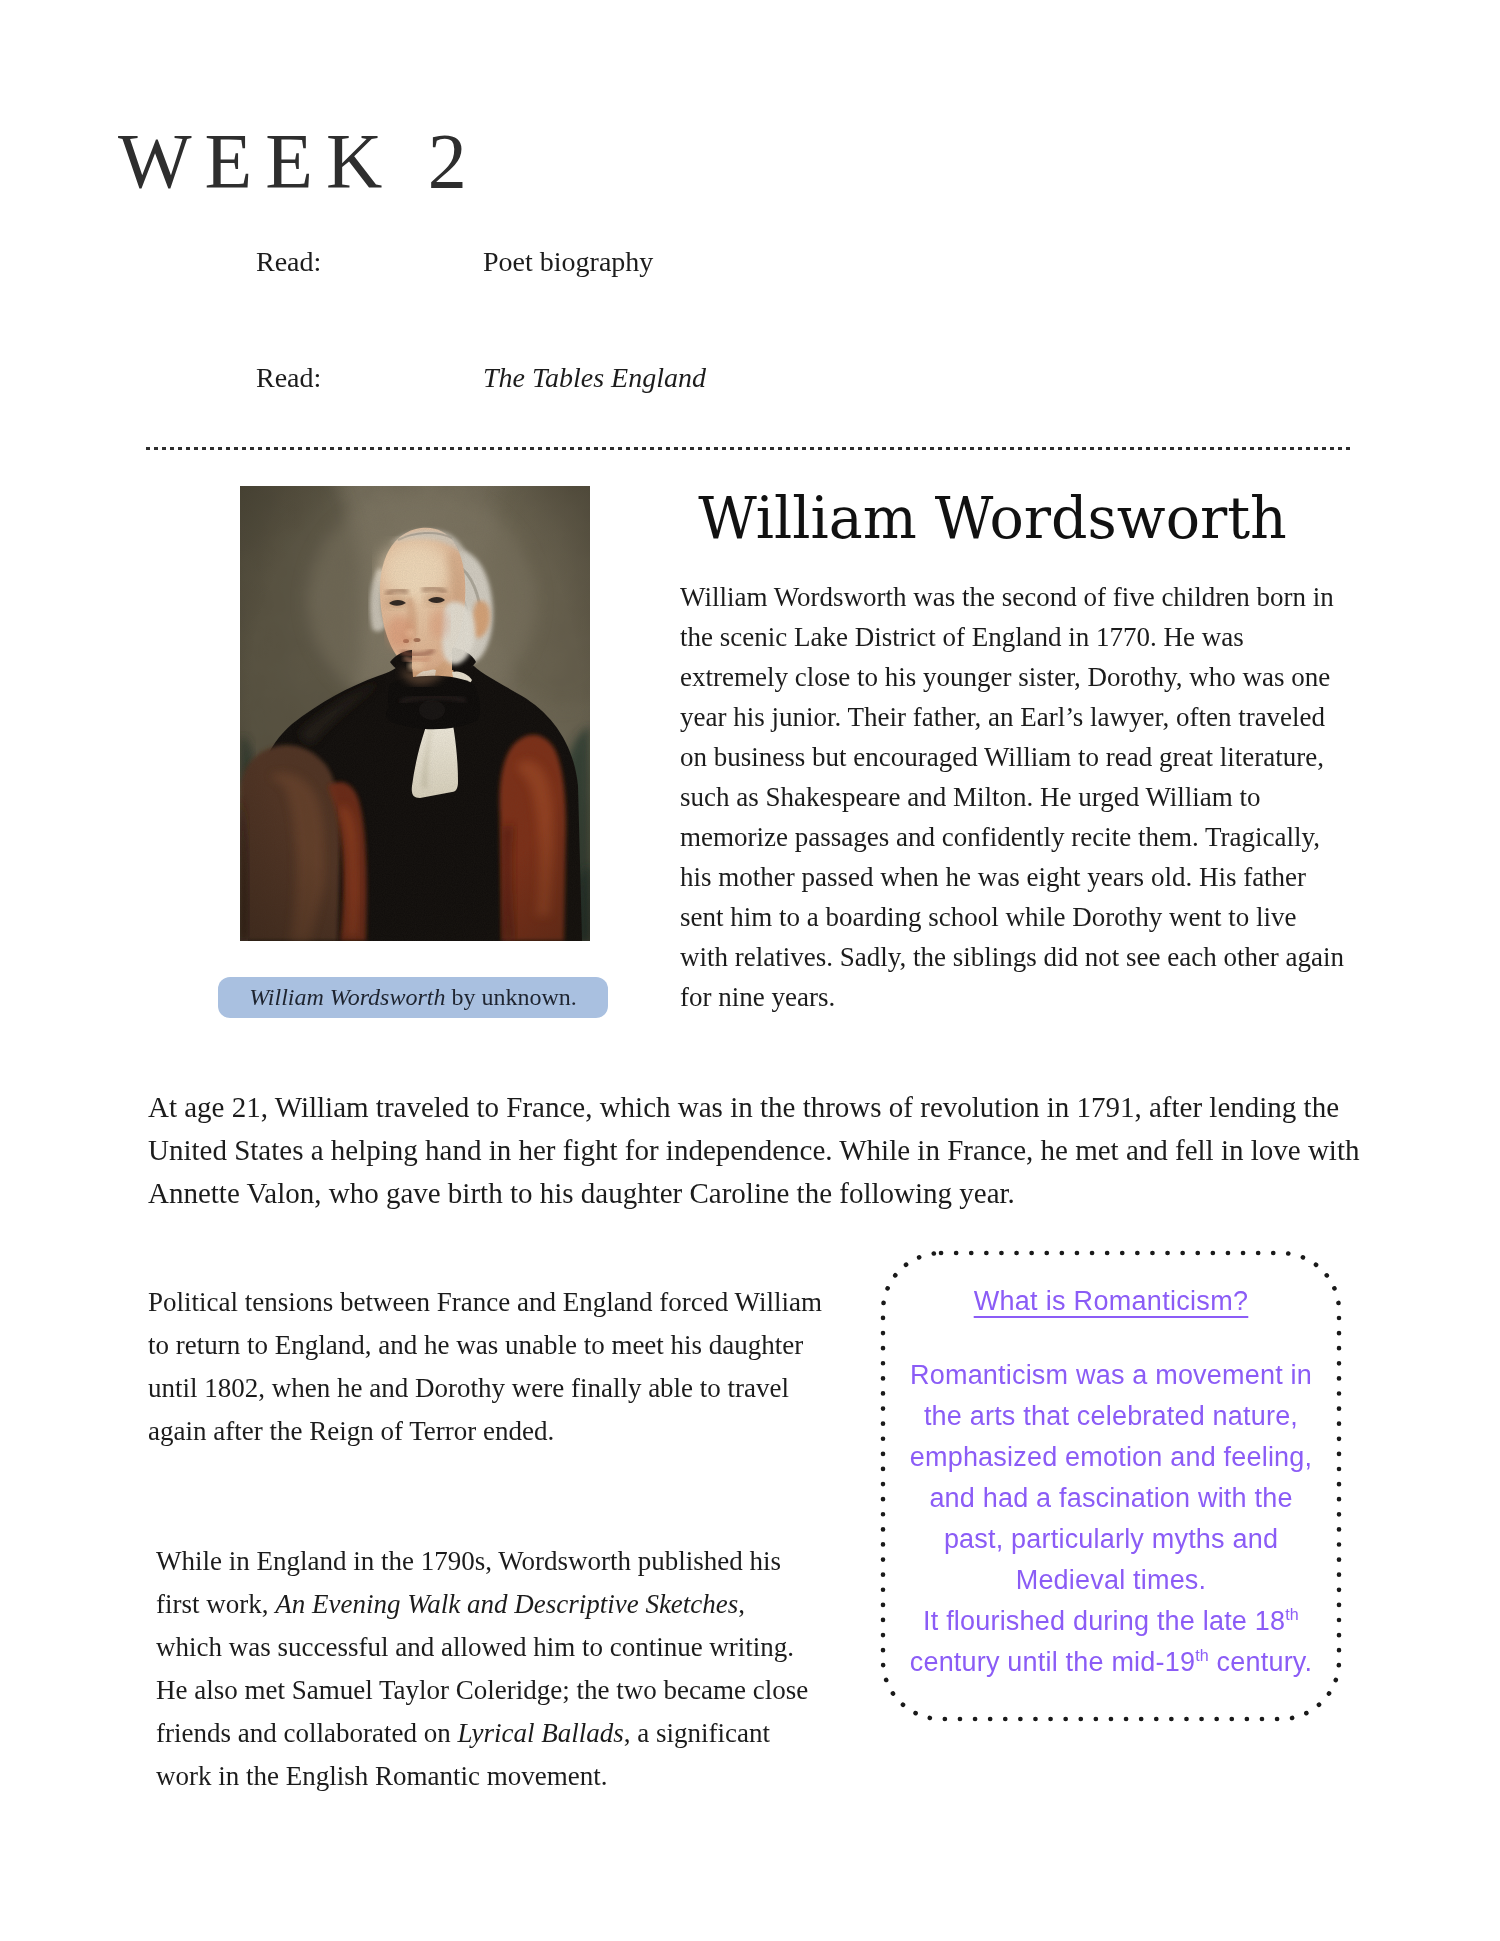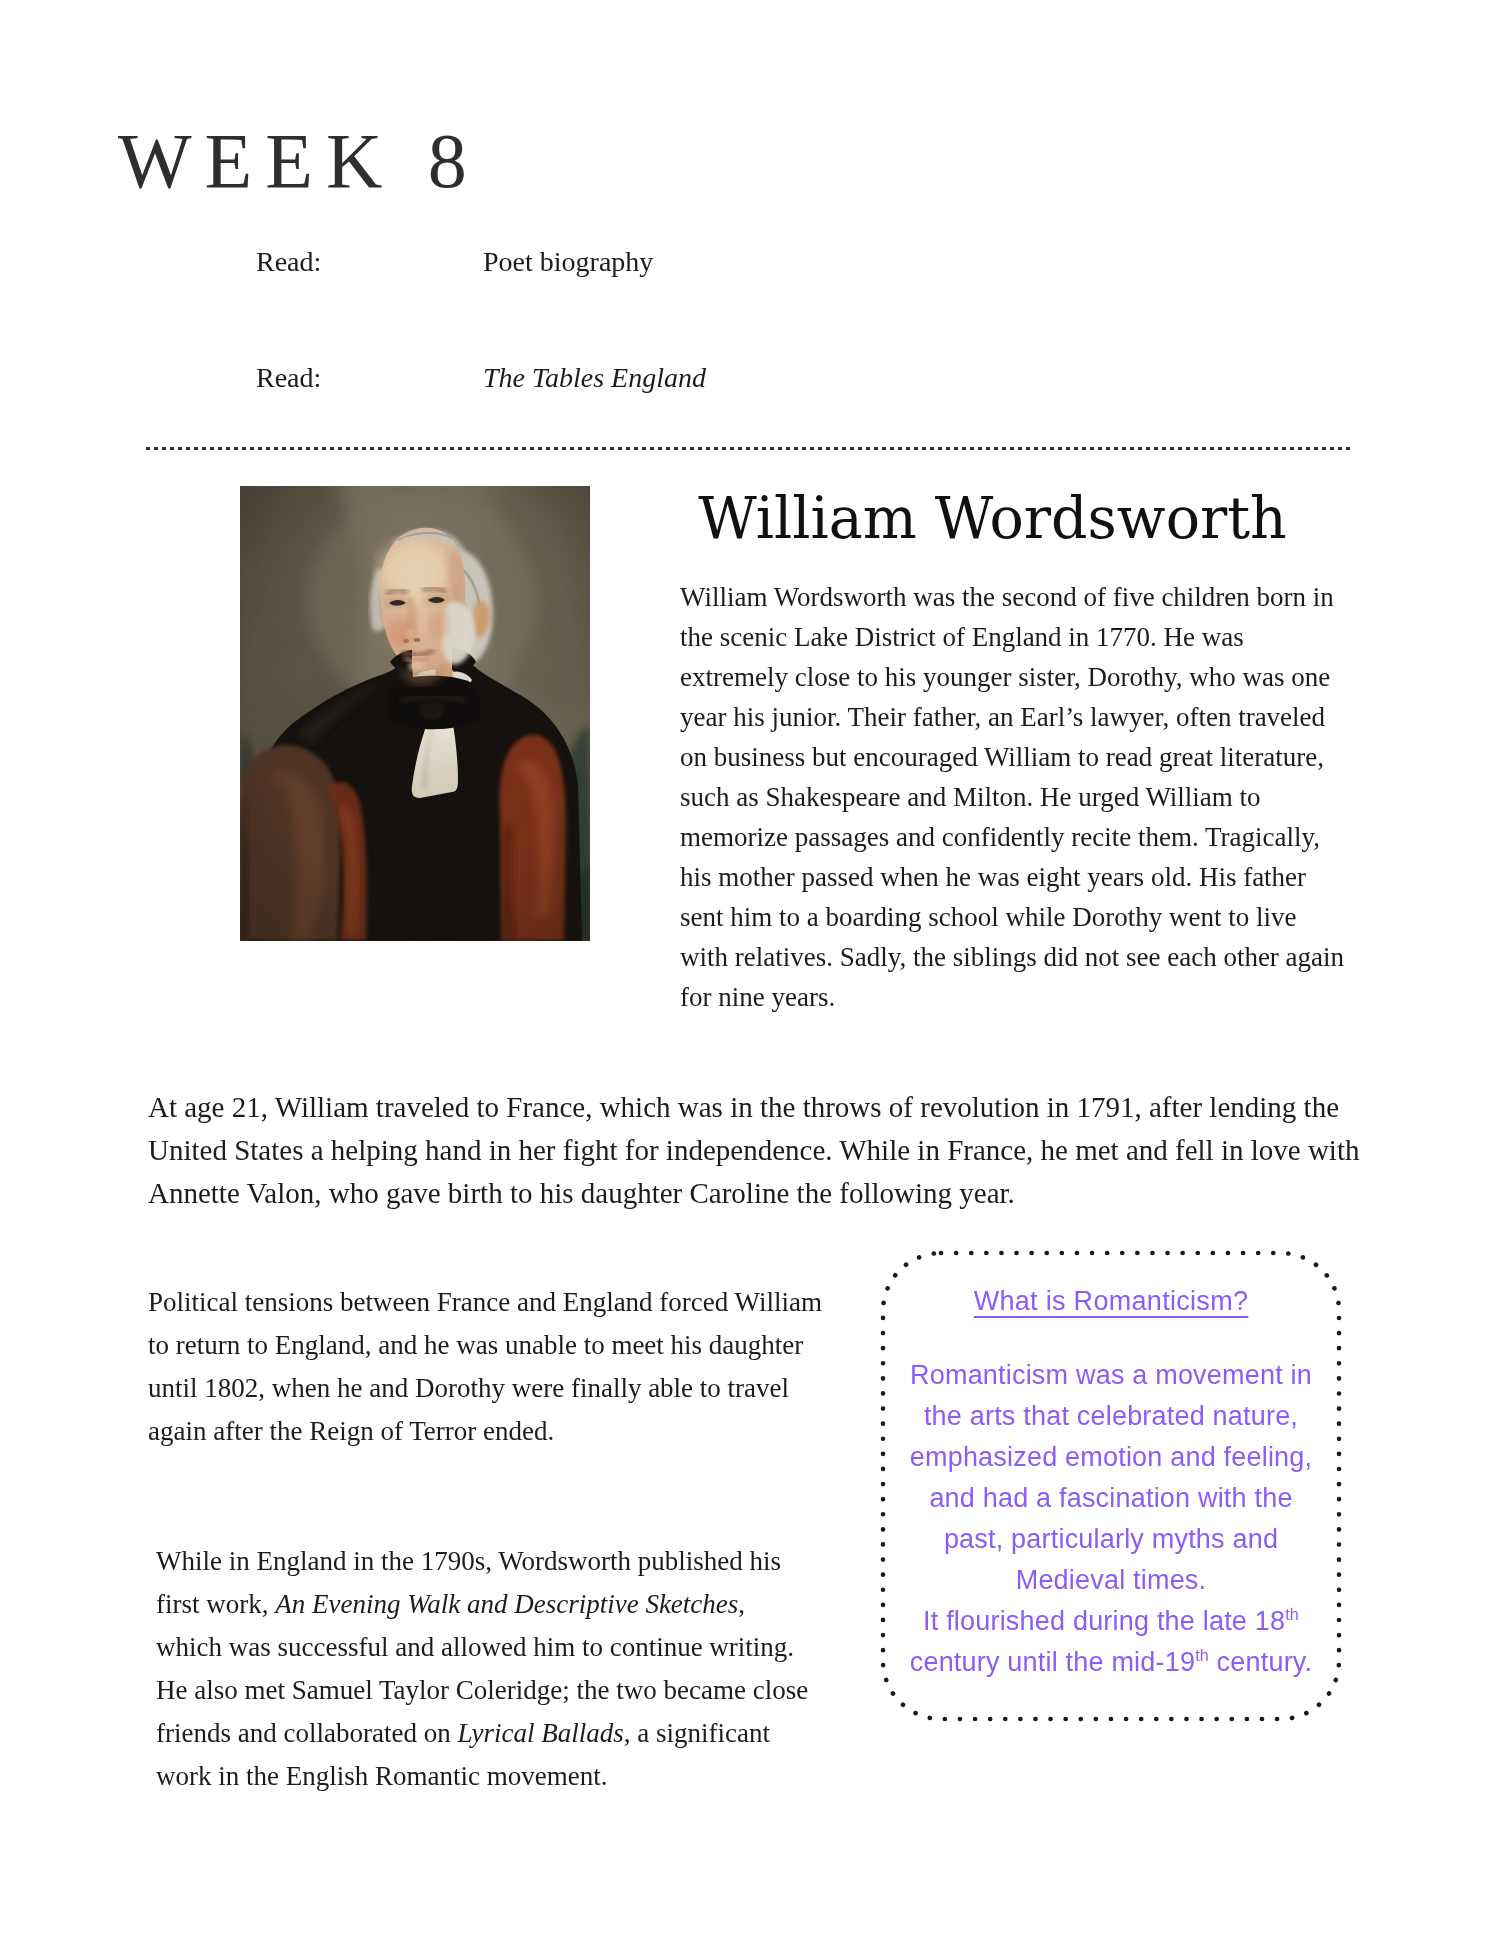--- a/index.html
+++ b/index.html
@@ -95,21 +95,21 @@
   }
   .rom-body { font-size:27px; line-height:41px; letter-spacing:0.2px; }
   .rom-flourish { font-size:27px; line-height:41px; letter-spacing:0.2px; }
   .rom-flourish sup { font-size:16px; line-height:0; vertical-align:super; }
 </style>
 </head>
 <body>
 
 <div class="page">
 
-  <div class="abs week-title">WEEK 8</div>
+  <div class="abs week-title">WEEK 2</div>
 
   <div class="abs assign-row row-1">
     <span>Read:</span>
     <span class="value">Poet biography</span>
   </div>
   <div class="abs assign-row row-2">
     <span>Read:</span>
     <span class="value italic">The Tables England</span>
   </div>
 
@@ -231,20 +231,23 @@
       <path d="M161,166 C170,170 186,170 194,164" stroke="#8f5240" stroke-width="3.2" fill="none" filter="url(#b2)"></path>
       <path d="M164,172 C172,176 184,176 190,171" stroke="#cf9071" stroke-width="4" opacity="0.8" fill="none" filter="url(#b2)"></path>
       <ellipse cx="176" cy="180" rx="8" ry="5" fill="#ecc9a4" opacity="0.7" filter="url(#b2)"></ellipse>
       <path d="M160,182 C172,190 196,188 208,178 C204,192 190,200 176,198 C168,196 162,190 160,182 Z" fill="#b07f5c" opacity="0.45" filter="url(#b4)"></path>
 
       <rect width="350" height="455" filter="url(#grain)" opacity="0.16"></rect>
       <rect width="350" height="455" fill="url(#vig)"></rect>
     </svg>
   </div>
 
+  <div class="abs caption-pill">
+    <span class="italic">William Wordsworth</span><span> by unknown.</span>
+  </div>
 
   <h1 class="abs bio-heading">William Wordsworth</h1>
 
   <p class="abs bio-intro">William Wordsworth was the second of five children born in the scenic Lake District of England in 1770. He was extremely close to his younger sister, Dorothy, who was one year his junior. Their father, an Earl’s lawyer, often traveled on business but encouraged William to read great literature, such as Shakespeare and Milton. He urged William to memorize passages and confidently recite them. Tragically, his mother passed when he was eight years old. His father sent him to a boarding school while Dorothy went to live with relatives. Sadly, the siblings did not see each other again for nine years.</p>
 
   <p class="abs para-france">At age 21, William traveled to France, which was in the throws of revolution in 1791, after lending the United States a helping hand in her fight for independence. While in France, he met and fell in love with Annette Valon, who gave birth to his daughter Caroline the following year.</p>
 
   <p class="abs para-political">Political tensions between France and England forced William to return to England, and he was unable to meet his daughter until 1802, when he and Dorothy were finally able to travel again after the Reign of Terror ended.</p>
 
   <p class="abs para-england"><span>While in England in the 1790s, Wordsworth published his first work, </span><em>An Evening Walk and Descriptive Sketches</em><span>, which was successful and allowed him to continue writing. He also met Samuel Taylor Coleridge; the two became close friends and collaborated on </span><em>Lyrical Ballads</em><span>, a significant work in the English Romantic movement.</span></p>

